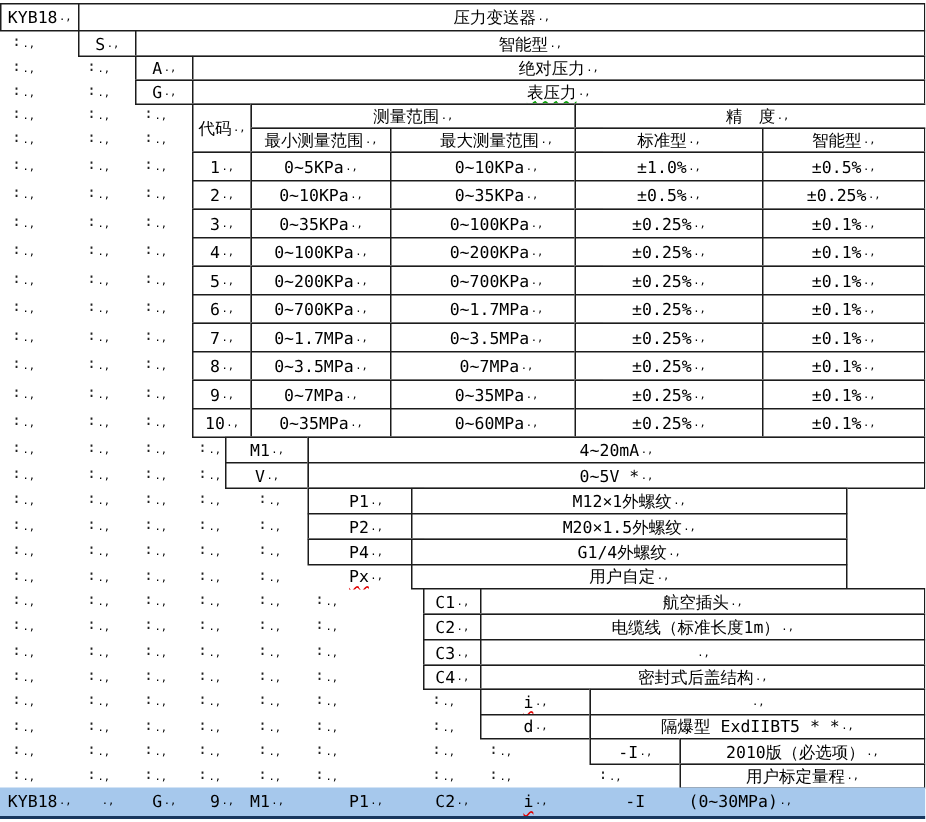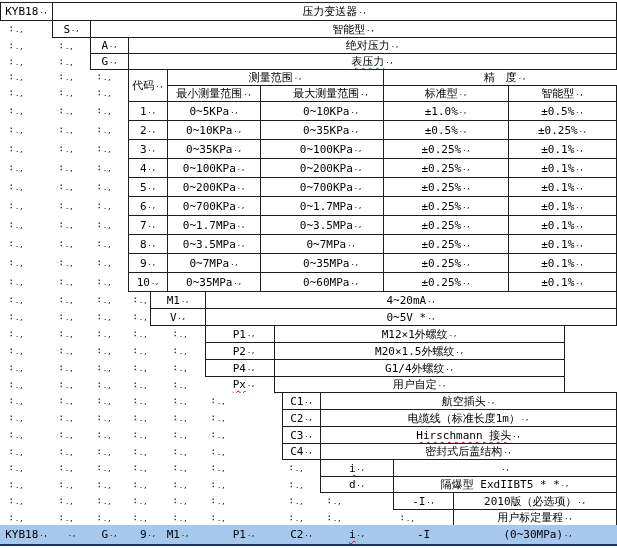--- a/index.html
+++ b/index.html
@@ -8,21 +8,21 @@
         font-size:11px;color:#000;}
   .band{position:absolute;left:0;width:617px;}
   .cell{position:absolute;top:0;height:100%;box-sizing:border-box;border:1px solid #1c1c1c;
         background:#fff;display:flex;align-items:center;justify-content:center;white-space:nowrap;overflow:hidden;}
   .nb{border:none;background:transparent;}
   .filler{position:absolute;top:50%;transform:translateY(-50%);font-size:10px;line-height:1;color:#222;}
   .eom{font-size:7px;margin-left:1px;color:#000;line-height:1;}
   .sq-red{text-decoration-line:underline;text-decoration-style:wavy;text-decoration-color:#e00000;text-decoration-thickness:1px;text-underline-offset:2px;}
   .sq-green{text-decoration-line:underline;text-decoration-style:wavy;text-decoration-color:#00a000;text-decoration-thickness:1px;text-underline-offset:2px;}
   .sel{background:#a6c8ec;border-bottom:2px solid #17365d;}
-  .left6{justify-content:center;padding-left:6px;}
+  .left6{justify-content:flex-start;padding-left:6px;}
   
   .c1{left:0;width:53px}.c2{left:52px;width:39px}.c3{left:90px;width:39px}.c4{left:128px;width:40px}
   .c5{left:150px;width:56px}.c6{left:205px;width:78px}.c7{left:282px;width:39px}.c8{left:320px;width:74px}
   .c9{left:393px;width:61px}.c10{left:453px;width:164px}
   
   .v52{left:52px;width:565px}.v90{left:90px;width:527px}.v128{left:128px;width:489px}
   .v205{left:205px;width:412px}.v282{left:274px;width:291px}.v320{left:320px;width:297px}.v393{left:393px;width:224px}
   
   .tmin{left:167px;width:94px}.tmax{left:260px;width:142px}.tstd{left:383px;width:126px}.tsmart{left:508px;width:109px}
   .hrange{left:167px;width:217px}.hacc{left:383px;width:244px}
@@ -254,21 +254,20 @@
   <span class="filler" style="left: 8px;">∶<span class="eom">.,</span></span>
       <span class="filler" style="left: 58px;">∶<span class="eom">.,</span></span>
       <span class="filler" style="left: 96px;">∶<span class="eom">.,</span></span>
       <span class="filler" style="left: 132px;">∶<span class="eom">.,</span></span>
       <span class="filler" style="left: 172px;">∶<span class="eom">.,</span></span>
       <span class="filler" style="left: 210px;">∶<span class="eom">.,</span></span>
     </div>
   <div class="band" style="top:426px;height:18px">
     <div class="cell c7">C3<span class="eom">.,</span></div>
     <div class="cell v320">
-      <span class="sq-red">Hirschmann 接头</span>
     <span class="eom">.,</span>
       </div>
   <span class="filler" style="left: 8px;">∶<span class="eom">.,</span></span>
       <span class="filler" style="left: 58px;">∶<span class="eom">.,</span></span>
       <span class="filler" style="left: 96px;">∶<span class="eom">.,</span></span>
       <span class="filler" style="left: 132px;">∶<span class="eom">.,</span></span>
       <span class="filler" style="left: 172px;">∶<span class="eom">.,</span></span>
       <span class="filler" style="left: 210px;">∶<span class="eom">.,</span></span>
     </div>
   <div class="band" style="top:443px;height:17px">

